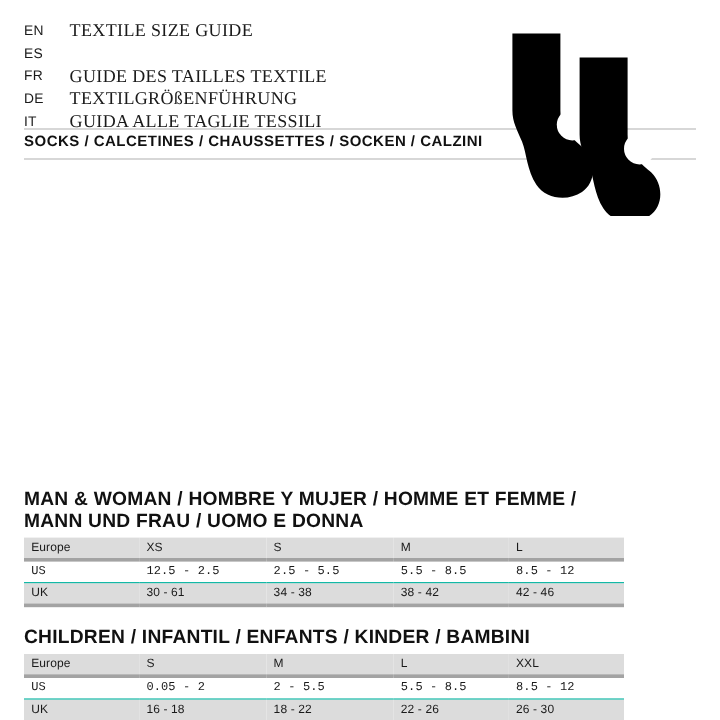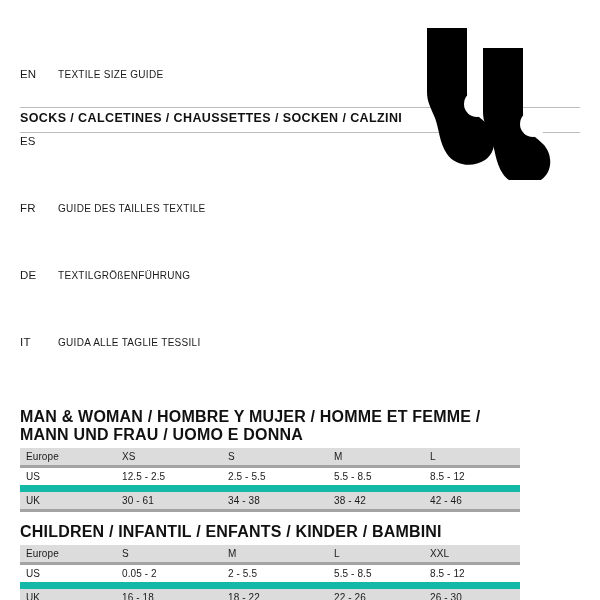--- a/index.html
+++ b/index.html
@@ -27,32 +27,32 @@
     position: absolute;
     top: 17px;
     left: 20px;
     width: 360px;
   }
   .lang-row {
     display: flex;
     align-items: flex-end;
     height: 19px;
     line-height: 19px;
-    margin-top: 48px;
   }
   .lang-code {
     width: 38px;
     font-size: 11.5px;
     letter-spacing: 0.2px;
     color: #1a1a1a;
   }
   .lang-text {
-    font-size: 10px;
+    font-size: 15px;
     letter-spacing: 0.3px;
     color: #1a1a1a;
+    font-family: Liberation Serif, serif;
   }
 
   .product-line {
     position: absolute;
     top: 111px;
     left: 20px;
     font-size: 12.5px;
     font-weight: bold;
     letter-spacing: 0.4px;
     color: #111;
@@ -102,21 +102,21 @@
     border-bottom: 3px solid #a3a3a3;
     letter-spacing: 0.1px;
   }
   tr.shade td { background: #dcdcdc; }
   tr.plain td { background: #ffffff; }
   td.c0 { width: 90px; }
   td.c1 { width: 100px; }
   td.c2 { width: 100px; }
   td.c3 { width: 90px; }
   td.c4 { width: 90px; }
-  .row-line td { border-bottom: 7px solid #14b8a6; }
+  .row-line td { border-bottom: 1px solid #14b8a6; font-family: Liberation Mono, monospace; }
 
   .block-man { top: 408px; }
   .block-children { top: 523px; }
 </style>
 </head>
 <body>
 
 <div class="page">
 
   <div class="lang-block">

